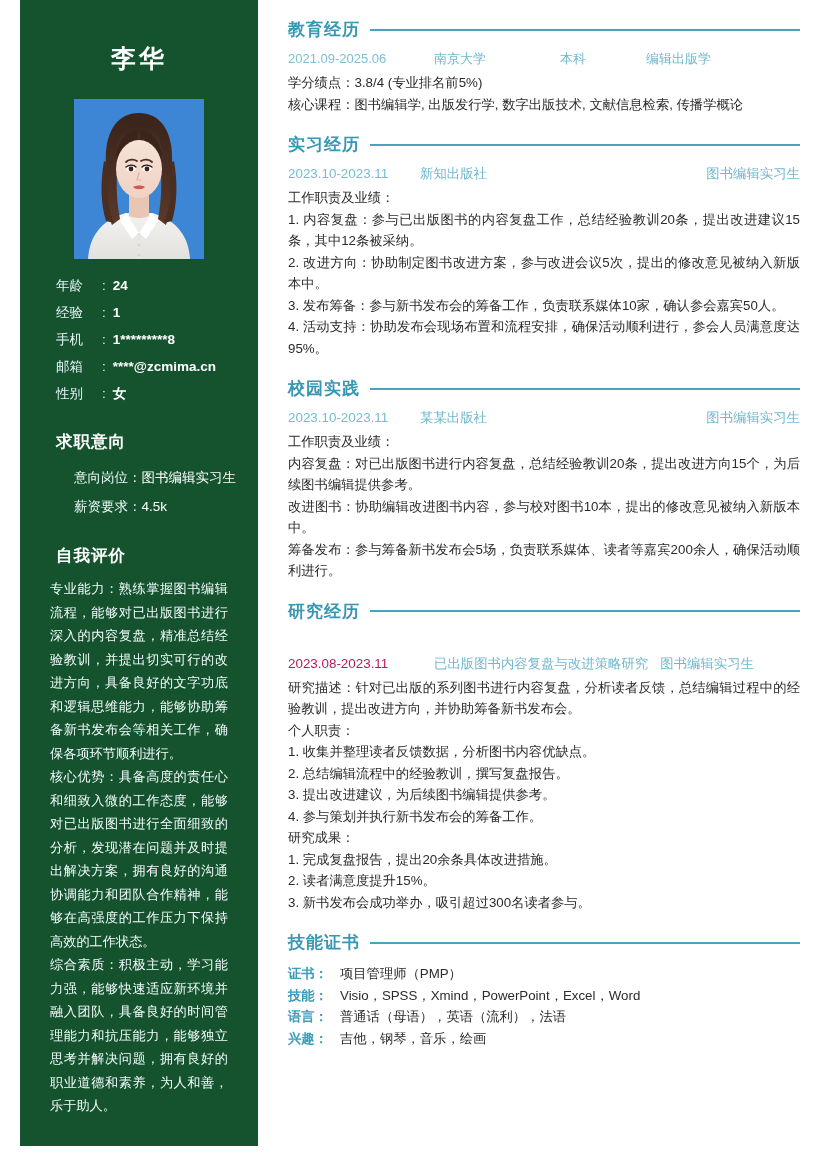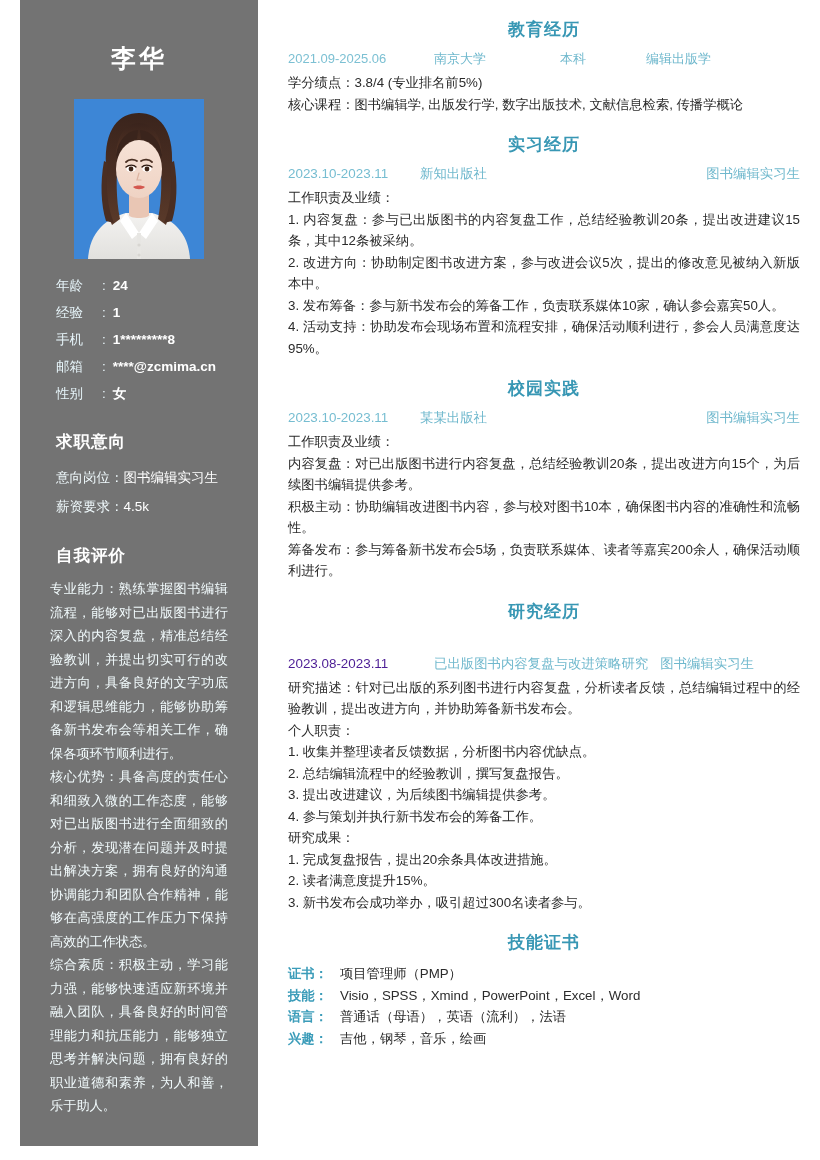--- a/index.html
+++ b/index.html
@@ -7,21 +7,21 @@
     width:820px; height:1160px;
     background:#ffffff;
     font-family:"Liberation Sans", "DejaVu Sans", sans-serif;
     overflow:hidden;
   }
   .page { position:relative; width:820px; height:1160px; background:#fff; }
 
   
   .sidebar {
     position:absolute; left:20px; top:0; width:238px; height:1146px;
-    background:#737373;
+    background:#14532d;
     color:#ffffff;
   }
   .name {
     text-align:center;
     font-size:25px; font-weight:bold; letter-spacing:3px;
     color:#ffffff;
     margin-top:42px;
   }
   .photo-wrap {
     margin:24px auto 0 auto;
@@ -39,42 +39,42 @@
   }
   .info-label { min-width:46px; color:#e7f5fa; }
   .info-colon { margin-right:7px; }
   .info-value { color:#ffffff;font-weight:bold; }
 
   .side-head {
     margin:24px 0 10px 36px;
     font-size:16.5px; font-weight:bold; color:#ffffff;
     letter-spacing:1px;
   }
-  .intent-block { margin-left:36px; }
+  .intent-block { margin-left:54px; }
   .intent-row {
     font-size:13.5px; line-height:29px; color:#f0fafd;
   }
   .intent-row .v { color:#ffffff; }
 
   .selfeval {
     margin:6px 30px 16px 30px;
     font-size:13.2px; line-height:23.5px;
     color:#f2fbfd;
     text-align:justify;
   }
   .selfeval p { margin:0; }
 
   
   .main {
     position:absolute; left:288px; top:0; width:512px; height:1160px;
   }
   .section { margin-bottom:2px; }
   .sec-head {
     display:flex; align-items:center;
-    margin-top:18px; margin-bottom:9px;flex-direction:column;
+    margin-top:18px; margin-bottom:9px;
   }
   .sec-title {
     font-size:17px; font-weight:bold;
     color:#3897b4; letter-spacing:1px;
     white-space:nowrap;
   }
   .sec-rule {
     flex:1; height:2px; background:#4aa3bd; margin-left:10px;
   }
 
@@ -87,21 +87,21 @@
   .entry-org  { color:#6fb8cd; }
   .entry-role { color:#6fb8cd; margin-left:auto; }
 
   .edu-row { display:flex; align-items:baseline; font-size:13px; margin-bottom:4px; }
   .edu-date { color:#7cc0d3; width:146px; }
   .edu-school { color:#6fb8cd; width:126px; }
   .edu-degree { color:#6fb8cd; width:86px; }
   .edu-major { color:#6fb8cd; }
 
   .res-row { display:flex; align-items:baseline; font-size:13.4px; margin-bottom:4px; }
-  .res-date { color:#4c1d95; width:146px; }
+  .res-date { color:#be185d; width:146px; }
   .res-proj { color:#6fb8cd; margin-right:12px;margin-top:23px; }
   .res-role { color:#6fb8cd; }
 
   .body-text {
     font-size:13.3px; line-height:21.5px; color:#2b2b2b;
     text-align:justify;
   }
   .body-text p { margin:0; }
 
   .skill-row {
@@ -266,21 +266,21 @@
         <span class="sec-rule"></span>
       </div>
       <div class="entry-row">
         <span class="entry-date">2023.10-2023.11</span>
         <span class="entry-org">某某出版社</span>
         <span class="entry-role">图书编辑实习生</span>
       </div>
       <div class="body-text">
         <p>工作职责及业绩：</p>
         <p>内容复盘：对已出版图书进行内容复盘，总结经验教训20条，提出改进方向15个，为后续图书编辑提供参考。</p>
-        <p>积极主动：协助编辑改进图书内容，参与校对图书10本，确保图书内容的准确性和流畅性。</p>
+        <p>改进图书：协助编辑改进图书内容，参与校对图书10本，提出的修改意见被纳入新版本中。</p>
         <p>筹备发布：参与筹备新书发布会5场，负责联系媒体、读者等嘉宾200余人，确保活动顺利进行。</p>
       </div>
     </section>
 
     <section class="section">
       <div class="sec-head">
         <span class="sec-title">研究经历</span>
         <span class="sec-rule"></span>
       </div>
       <div class="res-row">

